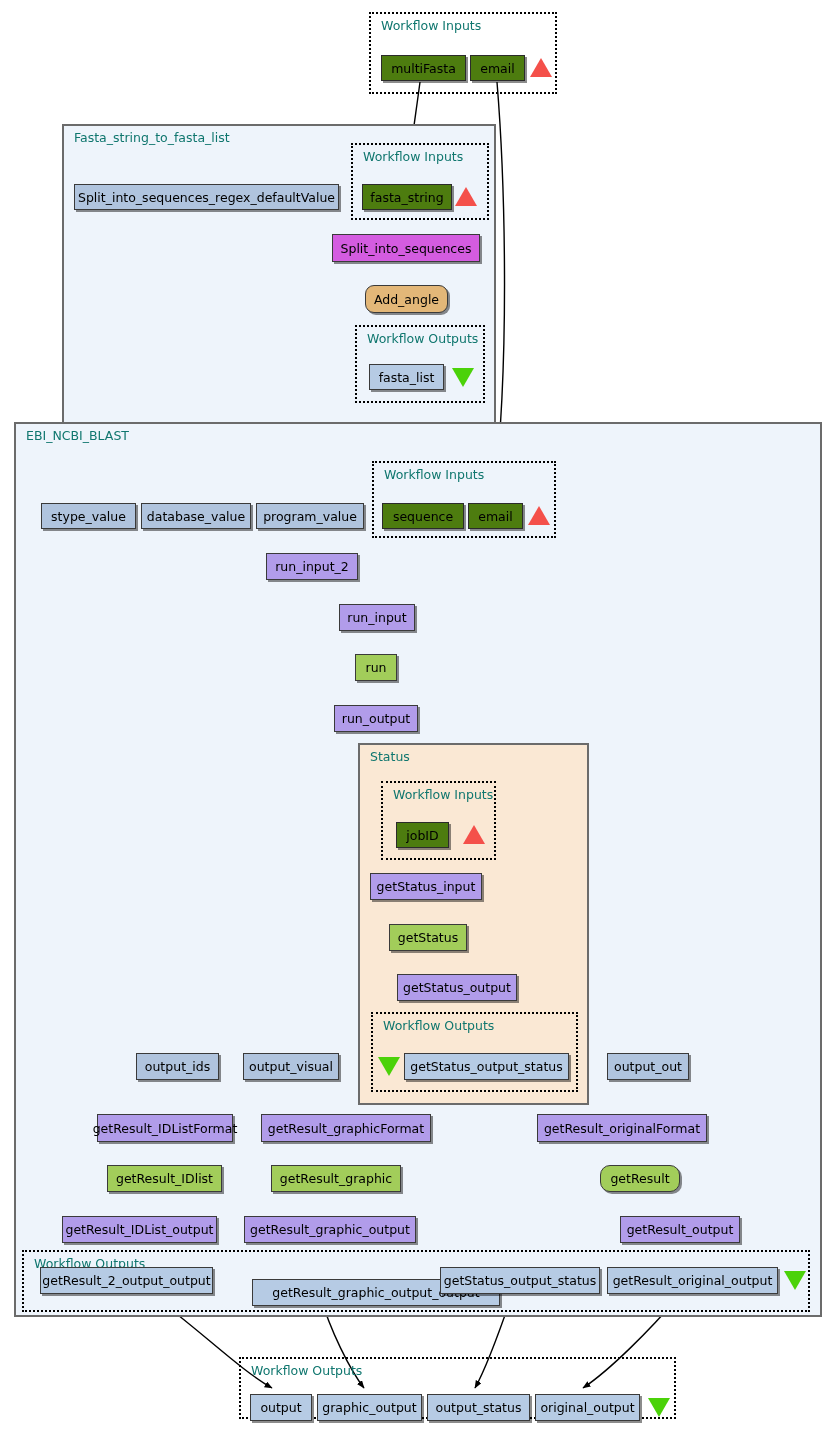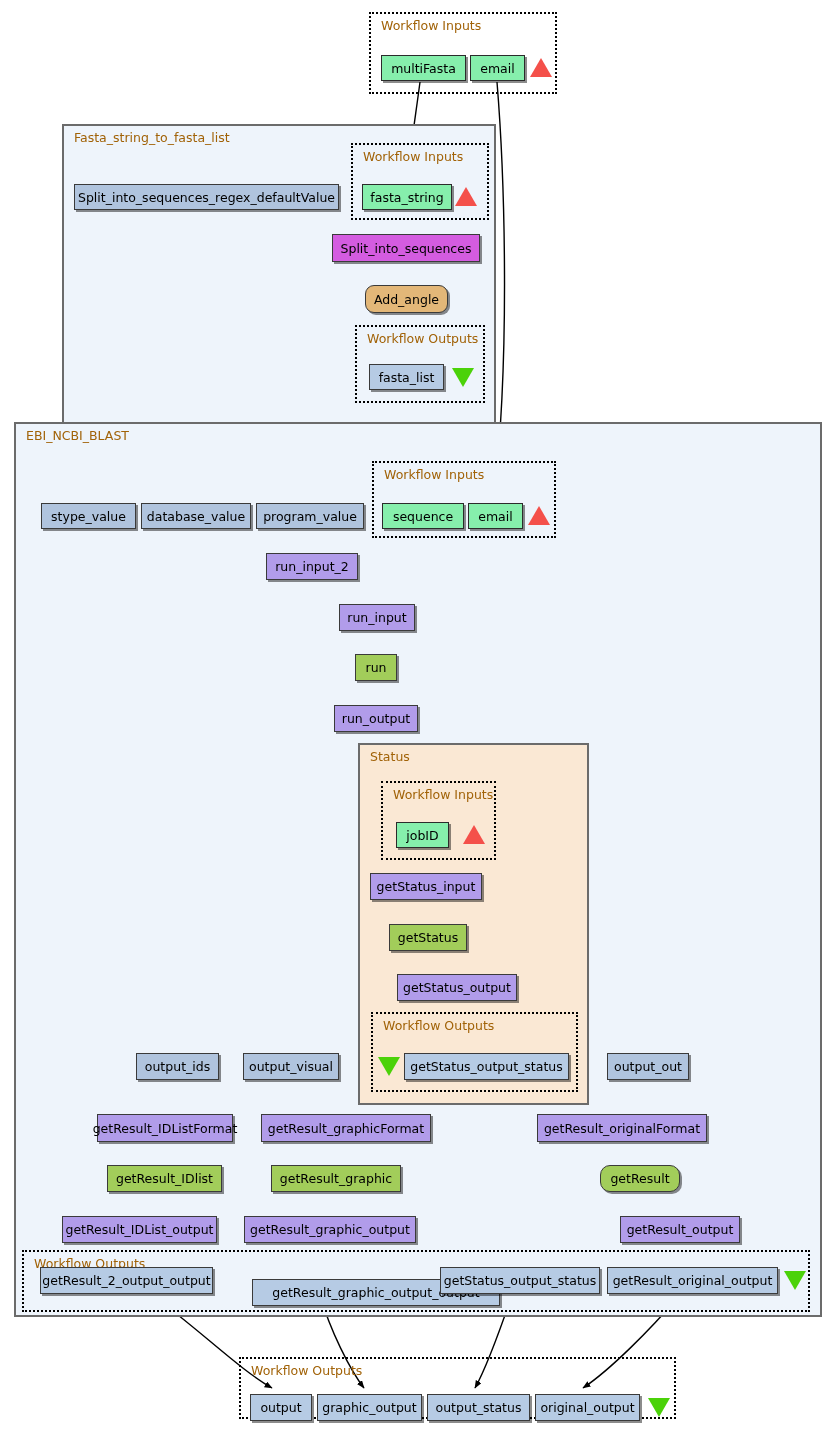--- a/index.html
+++ b/index.html
@@ -3,25 +3,25 @@
 <meta charset="utf-8">
 <style>
   html,body{margin:0;padding:0;background:#ffffff;}
   body{font-family:"DejaVu Sans","Liberation Sans",sans-serif;}
   #stage{position:relative;width:837px;height:1449px;background:#ffffff;overflow:hidden;}
   svg#wires{position:absolute;left:0;top:0;width:837px;height:1449px;}
   .cont{position:absolute;box-sizing:border-box;}
   .cont-solid{background:#eef4fb;border:2px solid #6b6b6b;}
   .cont-status{background:#fae8d4;border:2px solid #6b6b6b;}
   .cont-dotted{border:2px dotted #000000;background:transparent;}
-  .cont-label{position:absolute;font-size:12.5px;color:#a16207;white-space:nowrap;}
+  .cont-label{position:absolute;font-size:12.5px;color:#0f766e;white-space:nowrap;}
   .node{position:absolute;box-sizing:border-box;display:flex;align-items:center;
         justify-content:center;font-size:12.5px;color:#000;white-space:nowrap;
         border:1.5px solid #333;box-shadow:2px 2px 0 rgba(0,0,0,.45);}
-  .n-blue{background:#86efac;border-color:#2b2b2b;}
+  .n-blue{background:#4d7c0f;border-color:#2b2b2b;}
   .n-gray{background:#b0c4de;border-color:#3a3a3a;}
   .n-purple{background:#b19cea;border-color:#3a3a3a;}
   .n-green{background:#a2cd5a;border-color:#3a3a3a;}
   .n-tan{background:#e3b778;border-color:#3a3a3a;}
   .n-magenta{background:#d45ce0;border-color:#3a3a3a;}
   .n-lightblue{background:#b6cbe4;border-color:#3a3a3a;}
   .tri{position:absolute;width:0;height:0;}
   .tri-up{border-left:11px solid transparent;border-right:11px solid transparent;
           border-bottom:19px solid #f4504a;}
   .tri-down{border-left:11px solid transparent;border-right:11px solid transparent;

